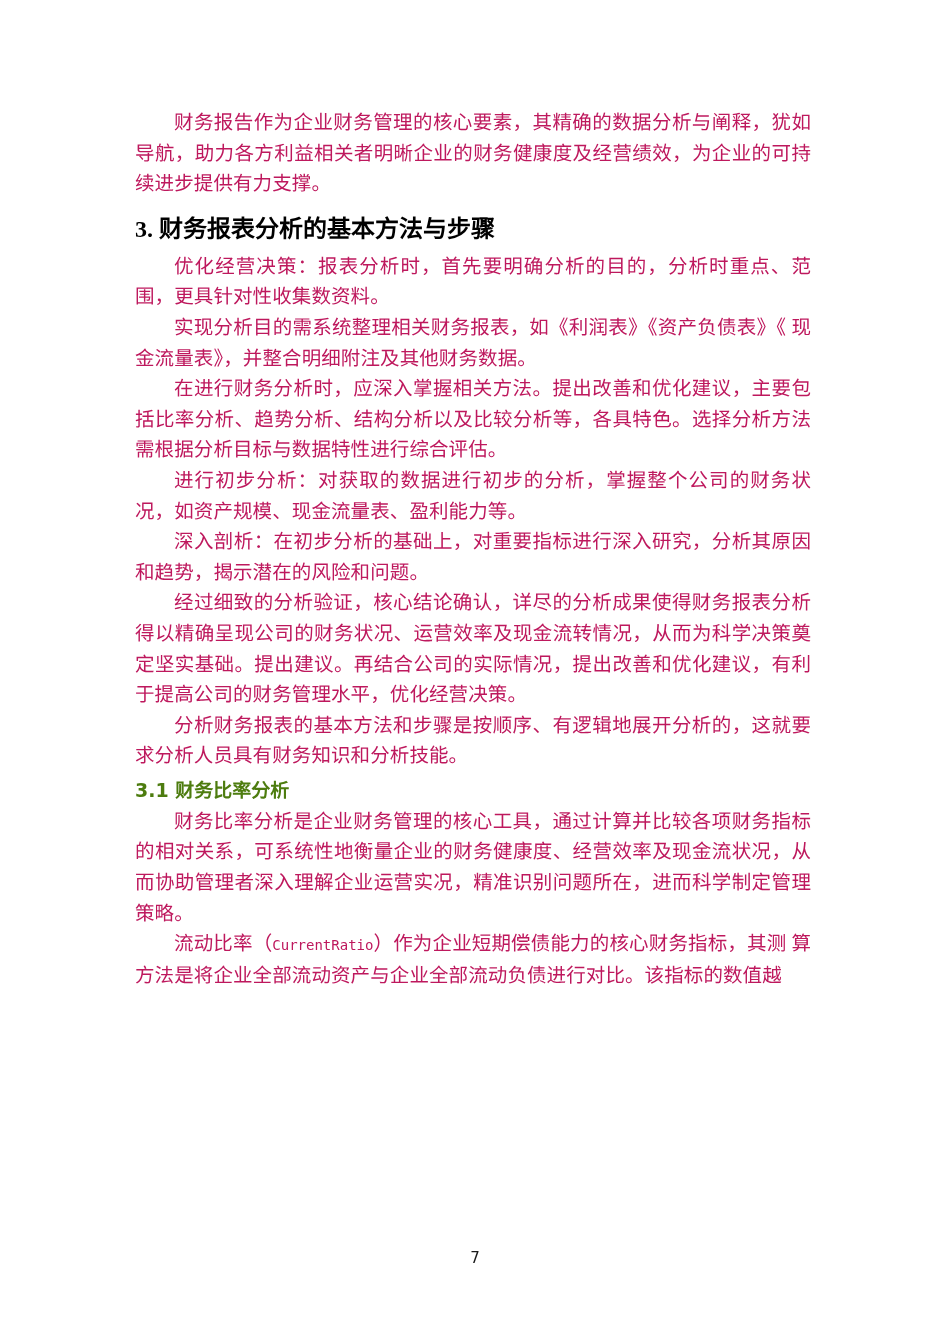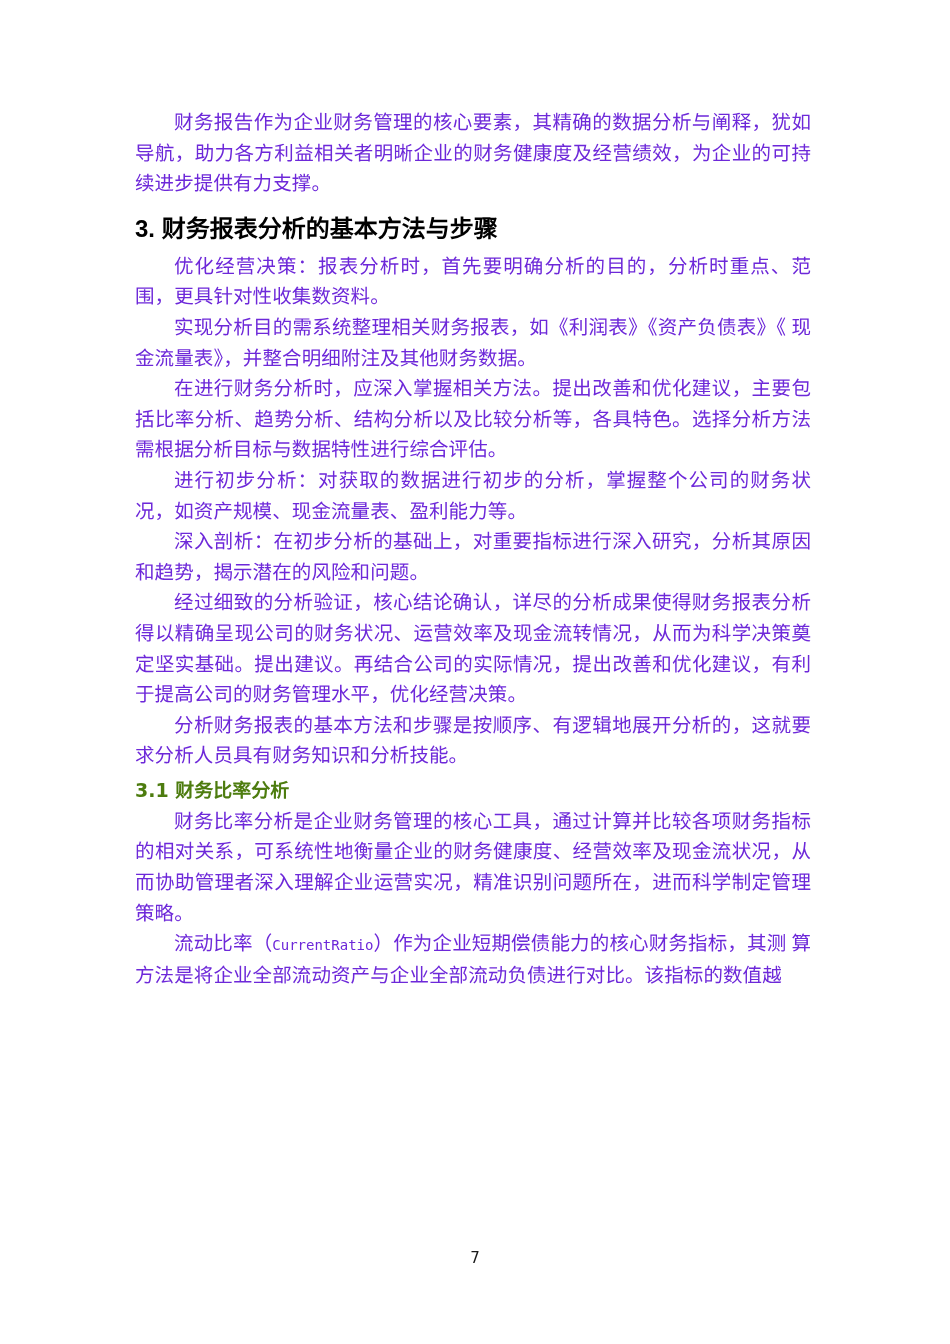--- a/index.html
+++ b/index.html
@@ -37,27 +37,27 @@
   
   .para {
     font-family: "Liberation Serif", "DejaVu Serif", serif;
     font-size: 19.5px;
     line-height: 30.6px;
     text-align: justify;
     text-justify: inter-ideograph;
     text-indent: 2em;
     margin: 0;
     letter-spacing: 0.1px;
-    color: #6d28d9;
+    color: #be185d;
     word-break: break-all;
   }
 
   
   .h1 {
-    font-family: Liberation Sans, sans-serif;
+    font-family: Liberation Serif, serif;
     font-size: 24px;
     font-weight: bold;
     line-height: 40px;
     margin: 9px 0 3px 0;
     text-indent: 0;
     letter-spacing: 0px;
     color: #000000;
   }
 
   .h2 {

